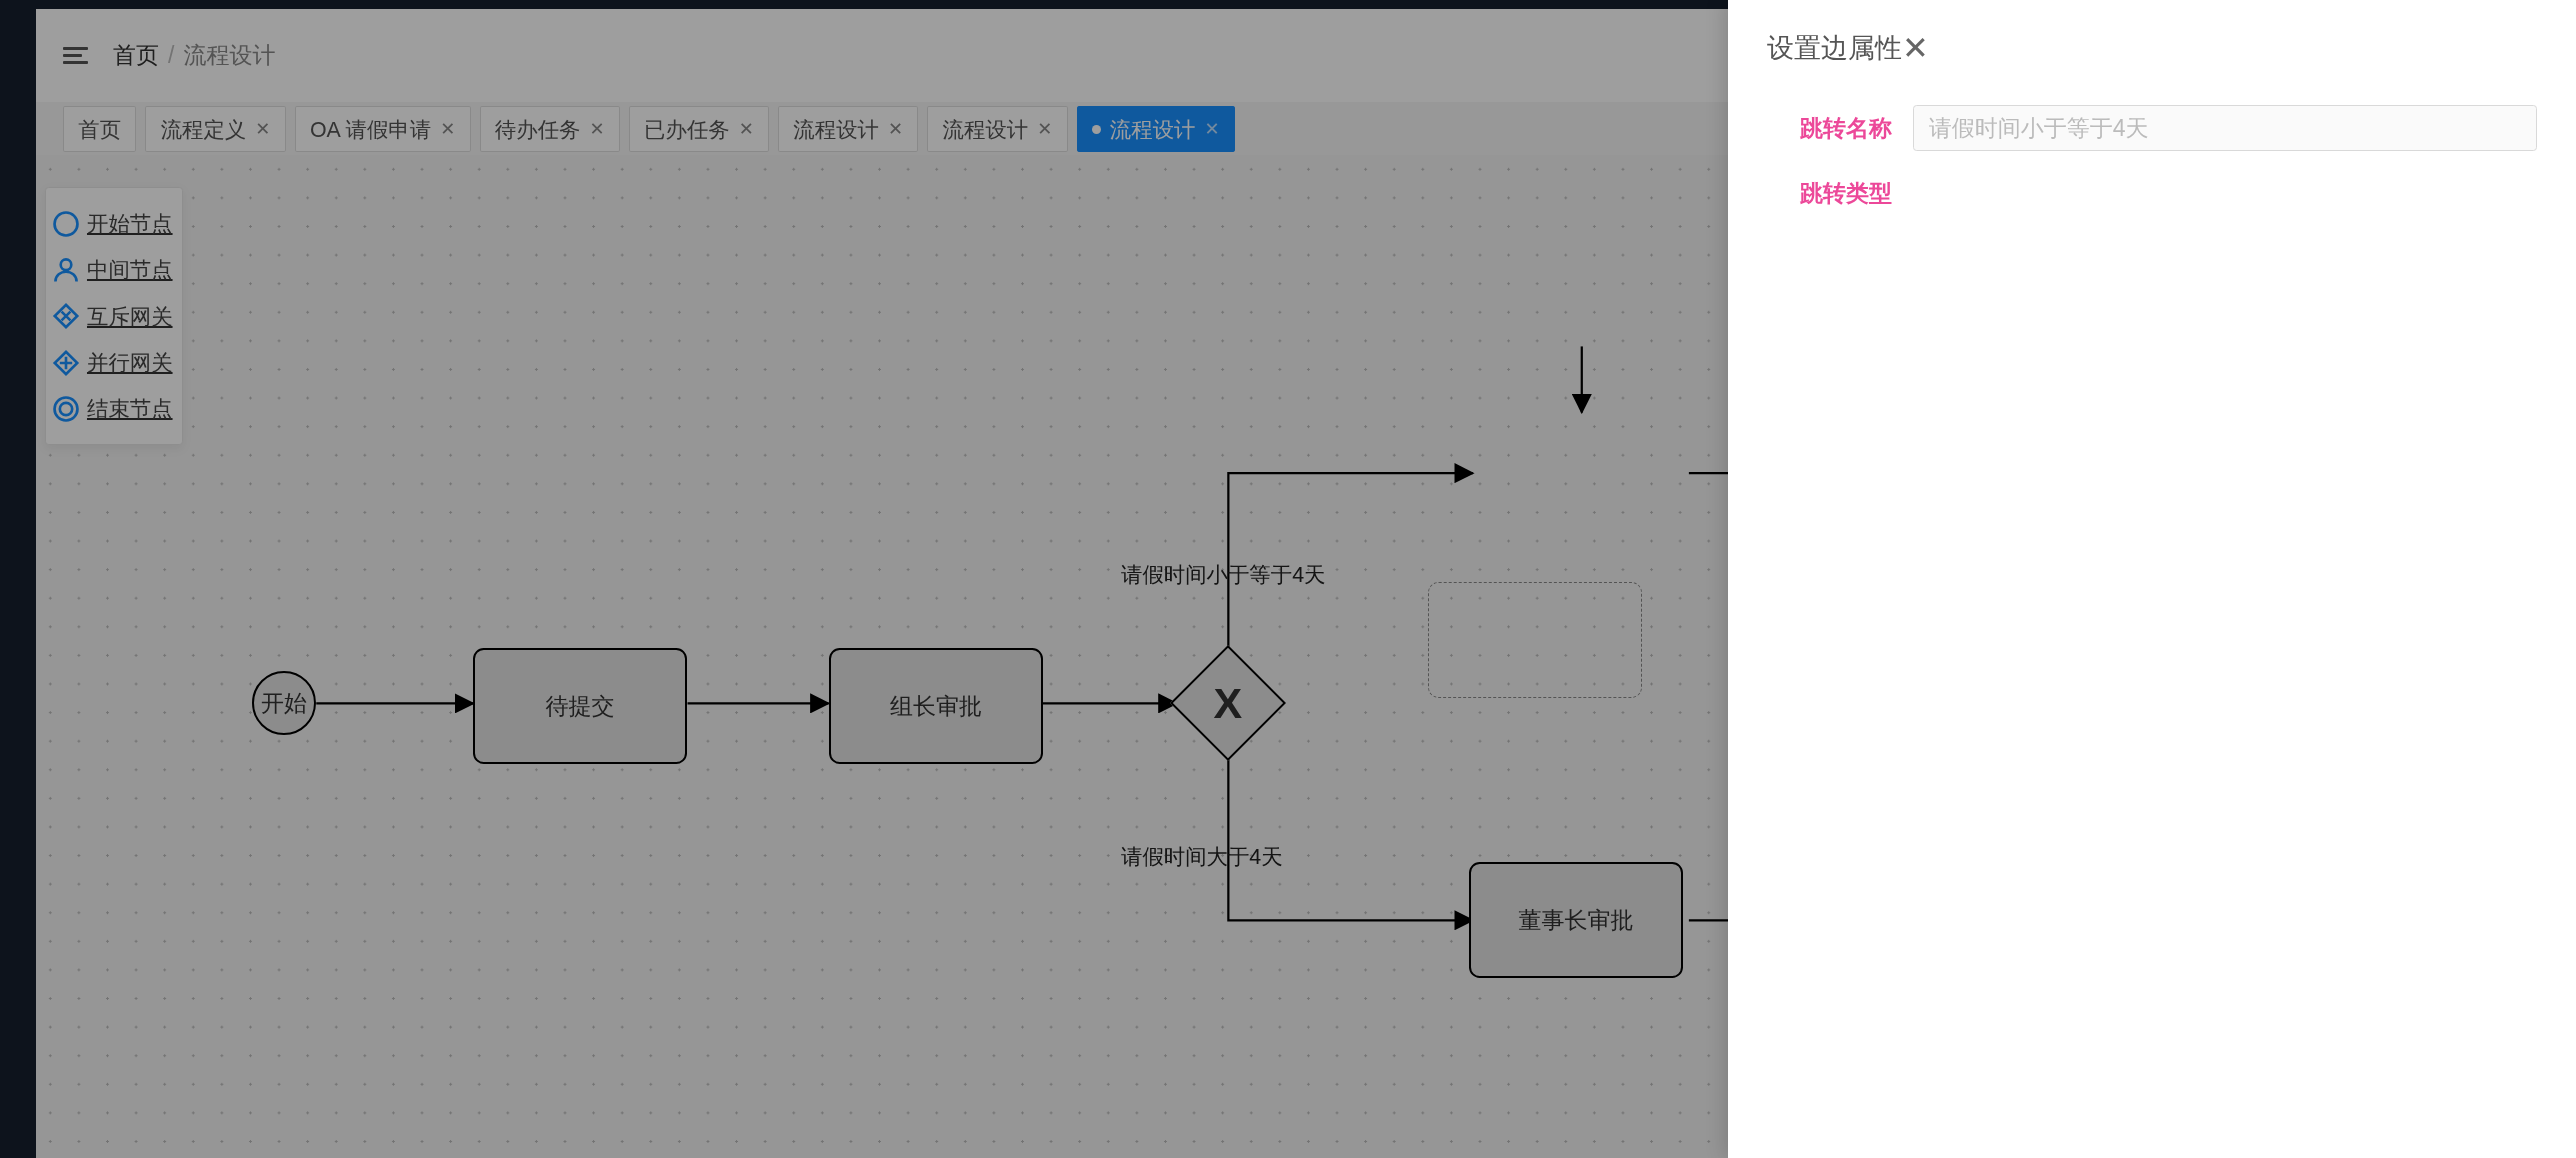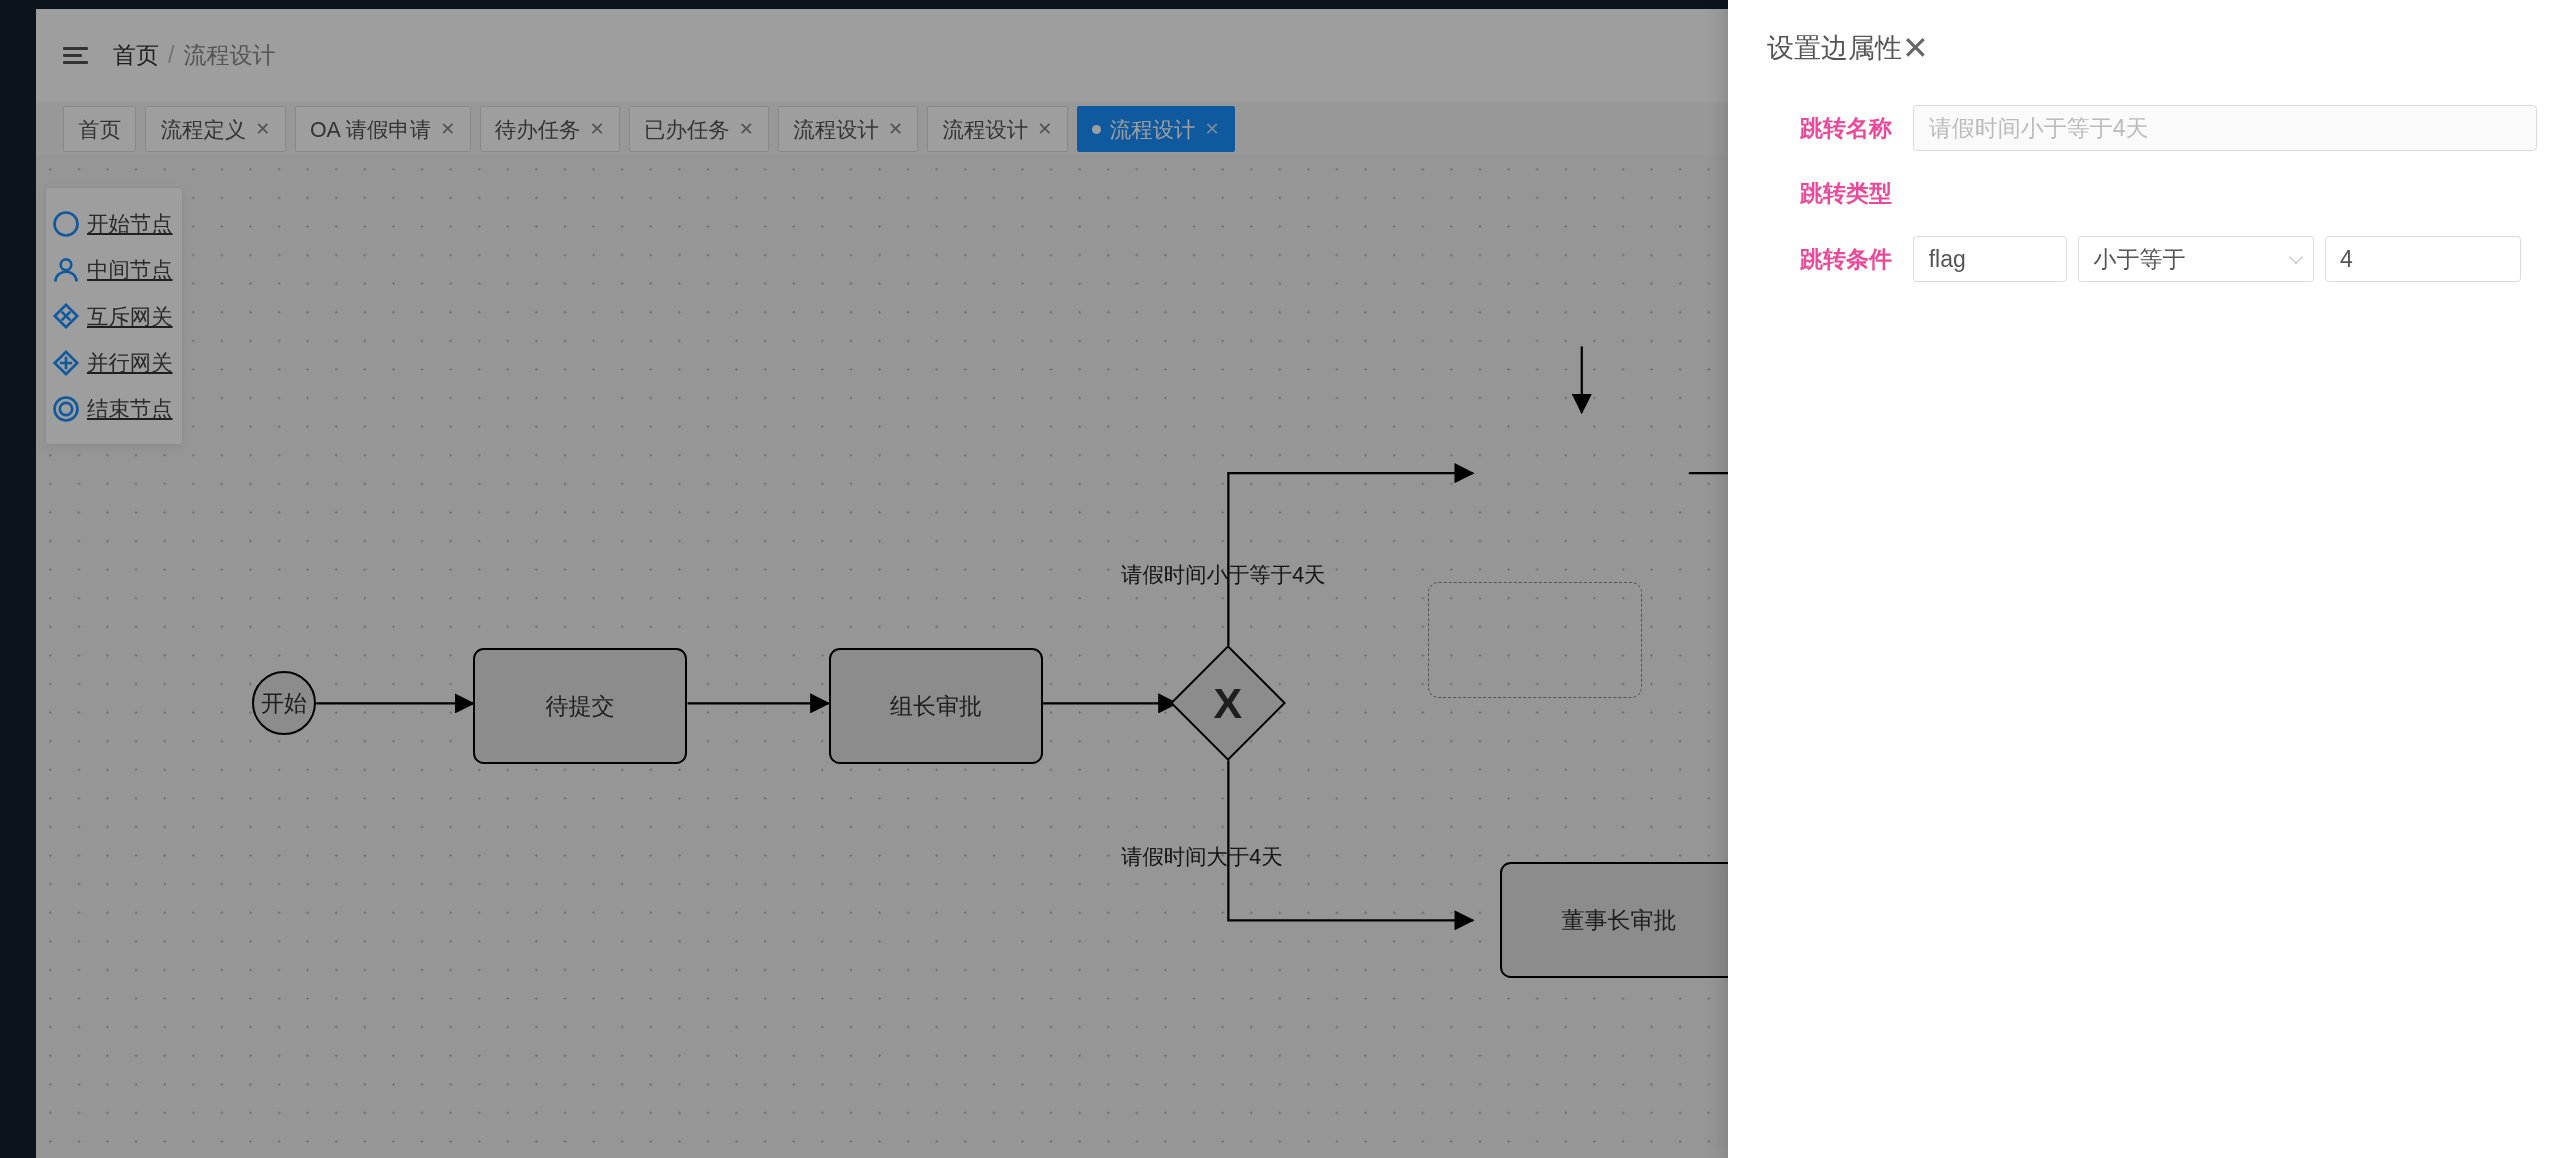--- a/index.html
+++ b/index.html
@@ -118,21 +118,21 @@
     .palette-item .p-label { font-size: 21.4px; color: #444; }
     .node { position:absolute; border:2.2px solid #000; background:#e2e2e2; display:flex; align-items:center; justify-content:center; font-size:23px; }
     .node.start {
       width:64px; height:64px; border-radius:50%;
       left: 216px; top: 516px;
     }
     .node.rect { border-radius: 10.7px; }
     .n-submit { left:437px; top:493px; width:214px; height:116px; }
     .n-leader { left:793px; top:493px; width:214px; height:116px; }
     .n-big    { left:1439px; top:260px; width:214px; height:116px; }
-    .n-boss   { left:1464px; top:707px; width:238px; height:116px; }
+    .n-boss   { left:1433px; top:707px; width:214px; height:116px; }
     .n-gate { left:1151px; top:507px; width:82px; height:82px; transform: rotate(45deg); border:2.2px solid #000; background:#e2e2e2;}
     .n-gate .x { transform: rotate(-45deg); font-size:43px; font-weight:700; }
 
     .drag-ghost {
       position:absolute;
       border: 1.3px dashed #888;
       left:1392px; top:427px; width:214px; height:116px; border-radius:10.7px;
       background: transparent;
     }
 
@@ -375,24 +375,14 @@
 
   <div class="form-row">
     <div class="form-label">跳转名称</div>
     <input class="form-input" placeholder="请假时间小于等于4天" style="">
   </div>
 
   <div class="form-row">
     <div class="form-label">跳转类型</div>
   </div>
 
-  <div class="form-row">
-    <div class="form-label">跳转条件</div>
-    <div class="cond-row">
-      <input class="cond-input w1" value="flag" style="">
-      <div class="cond-input w2" style="display:flex;align-items:center">
-        <span>小于等于</span>
-      </div>
-      <input class="cond-input w3" value="4" style="">
-    </div>
-  </div>
 </div>
 
 
 </body></html>

